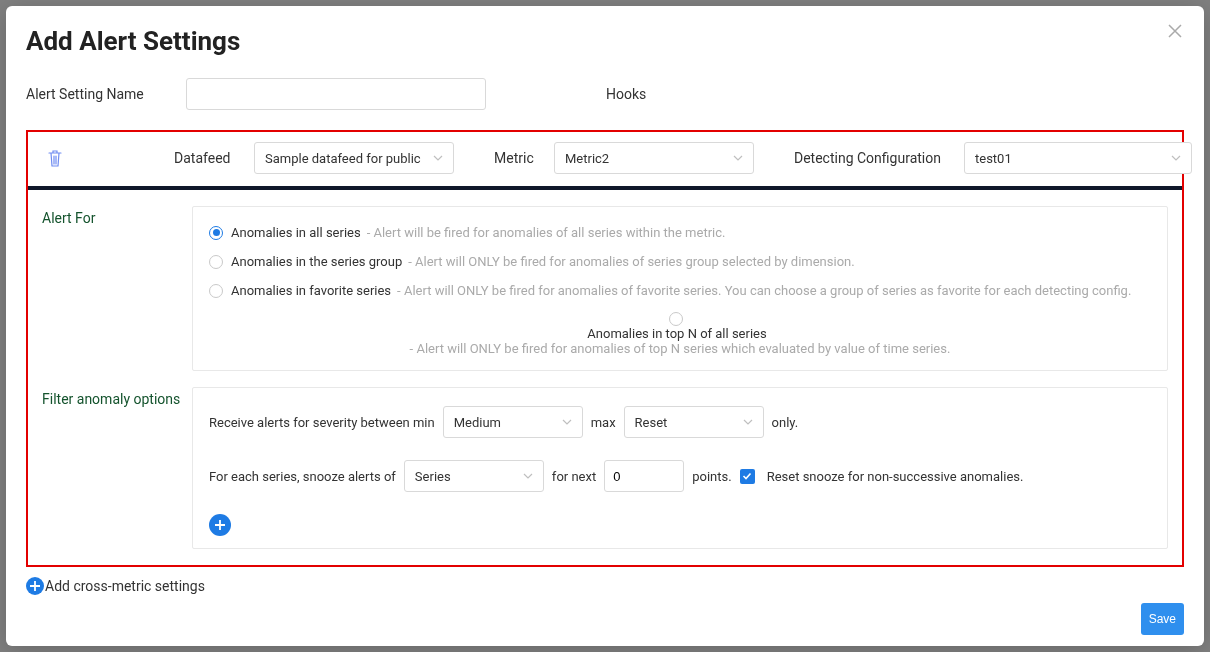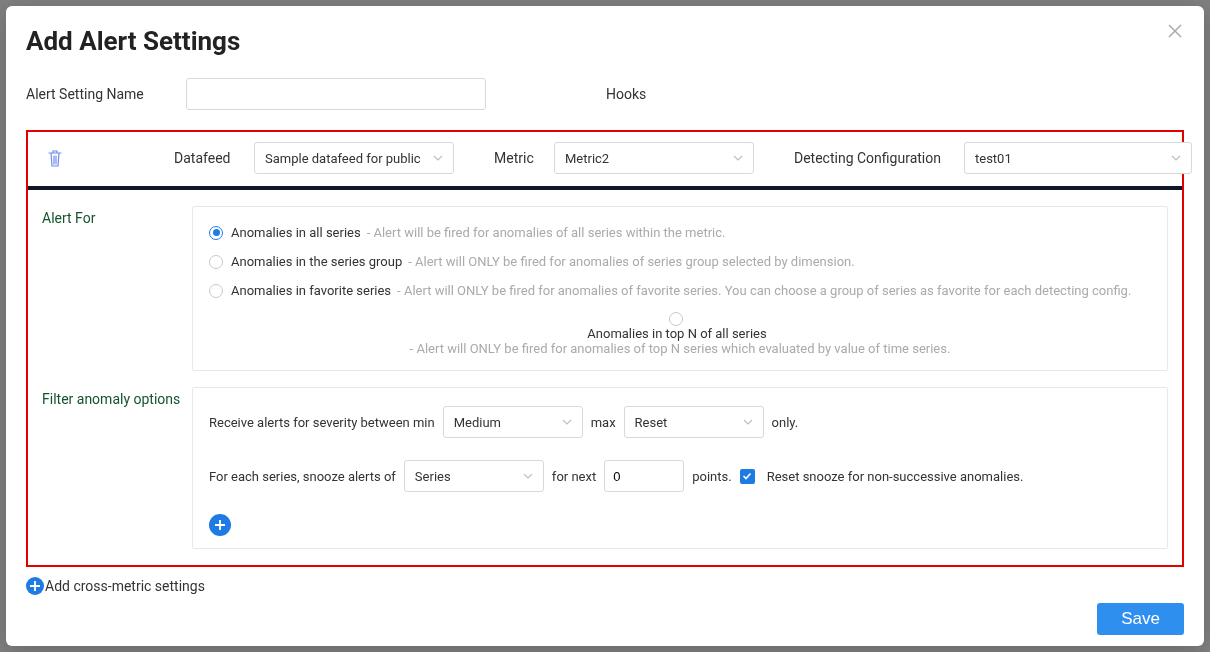--- a/index.html
+++ b/index.html
@@ -60,21 +60,21 @@
   .chk svg{width:10px;height:10px;display:block;}
   .plus-circ{
     width:22px;height:22px;border-radius:50%;background:#1e7be4;display:inline-flex;
     align-items:center;justify-content:center;color:#fff;cursor:pointer;
   }
   .plus-circ svg{width:12px;height:12px;display:block;}
   .add-cross{ display:flex; align-items:center; gap:1px; margin-top:10px; font-size:14px; color:#333; cursor:pointer;}
   .footer{ margin-top:auto; display:flex; justify-content:flex-end; padding-top:8px;}
   .save-btn{
     background:#2f8fee;color:#fff;border:none;border-radius:3px;
-    height:32px;padding:0 24px;font-size:17px;cursor:pointer;
+    height:32px;padding:0 8px;font-size:12px;cursor:pointer;
   }
 </style>
 </head>
 <body>
 
 <div class="modal">
   <div class="close-x">
     <svg viewBox="0 0 14 14">
         <path d="M1 1 L13 13 M13 1 L1 13" stroke="currentColor" stroke-width="1.5" fill="none"></path>
       </svg>

